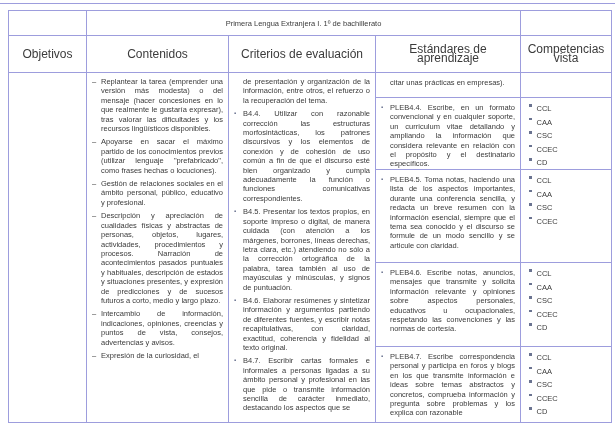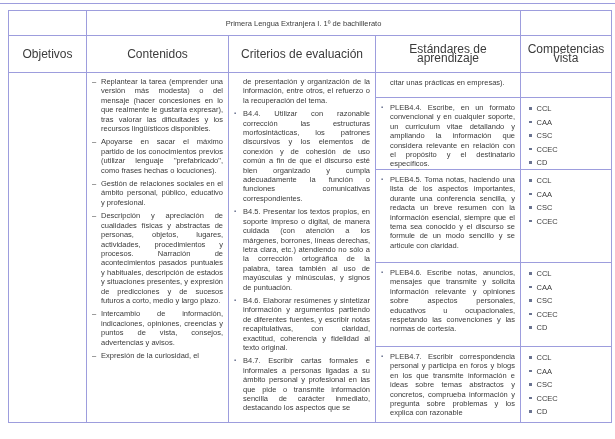--- a/index.html
+++ b/index.html
@@ -46,21 +46,21 @@
   .item .it{flex:1;text-align:justify;}
   .substack{display:flex;flex-direction:column;overflow:hidden;}
   .subrow{display:grid;grid-template-columns:145px 1fr;border-bottom:1px solid var(--bc);overflow:hidden;}
   .subrow:last-child{border-bottom:none;flex:1;}
   .sr1{height:25px;gap:16px;}
   .sr2{height:72px;}
   .sr3{height:93px;}
   .sr4{height:84px;}
   .est-cell{font-size:7.5px;line-height:9.4px;padding:5px 5px 0 5px;border-right:1px solid var(--bc);overflow:hidden;}
   .comp-cell{font-size:7.5px;line-height:9px;padding:6px 4px 0 8px;overflow:hidden;}
-  .comp-item{display:flex;align-items:center;margin-bottom:4.5px;}
+  .comp-item{display:flex;margin-bottom:4.5px;}
   .comp-item .sq{
     flex:0 0 auto;width:2.5px;height:2.5px;background:var(--bullet);
     display:inline-block;margin-right:5px;
   }
 </style>
 </head>
 <body>
 
 <div class="topline"></div>
 
@@ -226,21 +226,21 @@
               <span class="sq"></span>
               <span>CD</span>
             </div>
         </div>
       </div>
 
       <div class="subrow sr5">
         <div class="est-cell">
           <div class="item" style="margin-bottom:0">
             <span class="mk sq">▪</span>
-            <span class="it">PLEB4.7. Escribir correspondencia personal y participa en foros y blogs en los que transmite información e ideas sobre temas abstractos y concretos, comprueba información y pregunta sobre problemas y los explica con razonable</span>
+            <span class="it">PLEB4.7. Escribe correspondencia personal y participa en foros y blogs en los que transmite información e ideas sobre temas abstractos y concretos, comprueba información y pregunta sobre problemas y los explica con razonable</span>
           </div>
         </div>
         <div class="comp-cell">
           <div class="comp-item">
               <span class="sq"></span>
               <span>CCL</span>
             </div>
           <div class="comp-item">
               <span class="sq"></span>
               <span>CAA</span>

